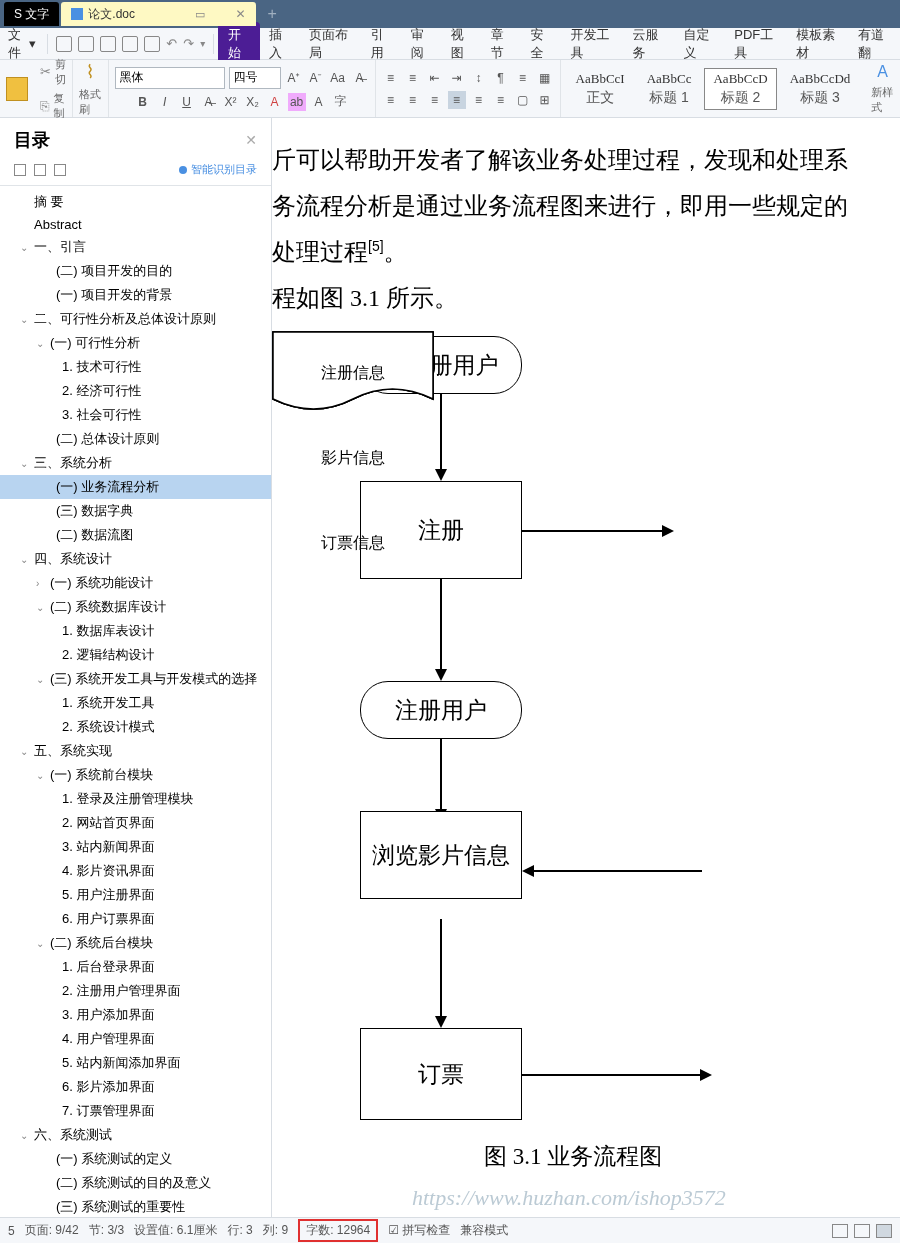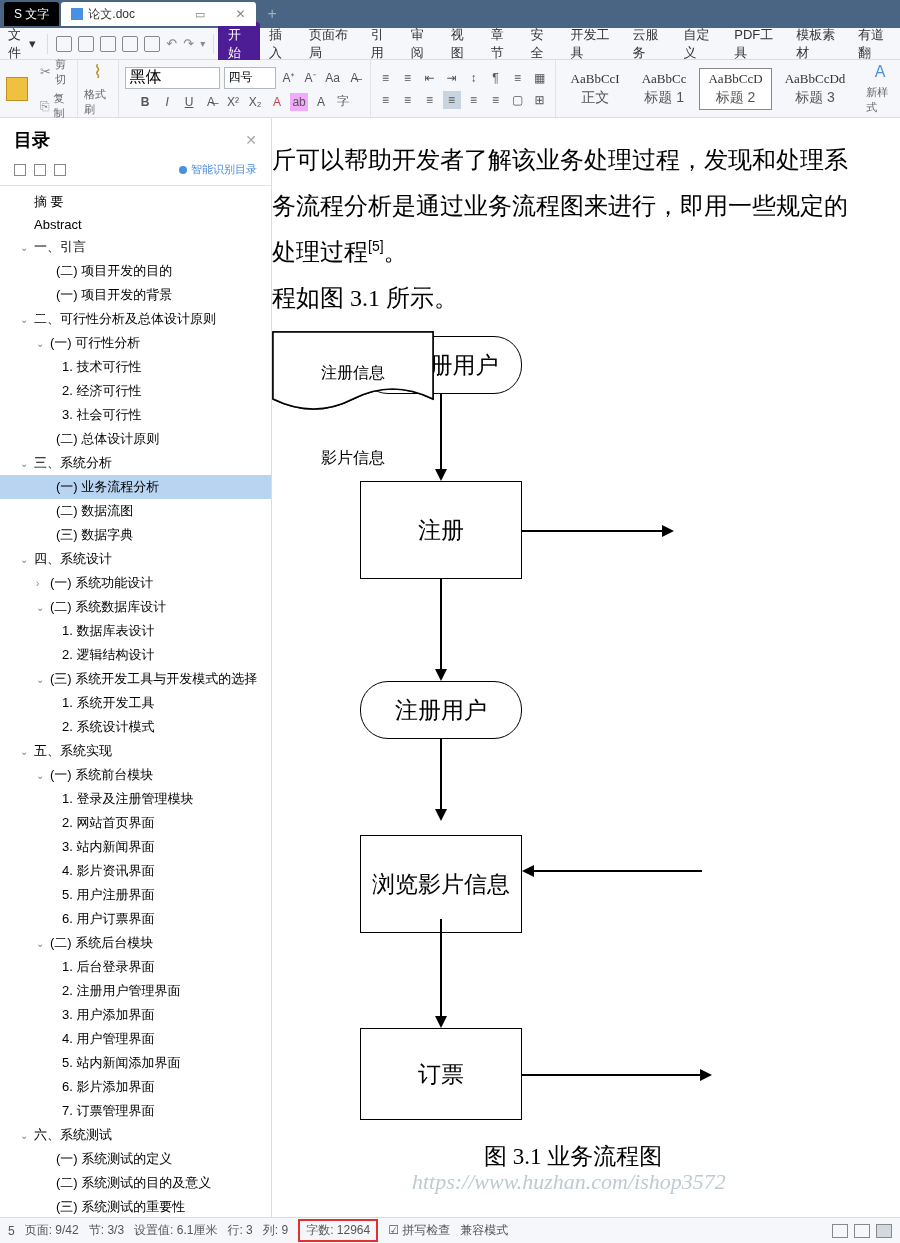--- a/index.html
+++ b/index.html
@@ -1,38 +1,38 @@
 <!DOCTYPE html>
 <html><head>
 <meta charset="utf-8">
 <style>
 * { margin: 0; padding: 0; box-sizing: border-box; font-family: "Microsoft YaHei", SimSun, sans-serif; }
 body { width: 900px; height: 1243px; background: #fff; overflow: hidden; position: relative; display: flex; flex-direction: column; }
 .titlebar { height: 28px; background: #4a6583; display: flex; align-items: center; padding-left: 4px; }
-.tab { height: 24px; background: #ffffff; color: #333; font-size: 12px; display: flex; align-items: center; padding: 0 10px; margin-right: 2px; border-radius: 3px 3px 0 0; position: relative; }
+.tab { height: 24px; background: #fef9c3; color: #333; font-size: 12px; display: flex; align-items: center; padding: 0 10px; margin-right: 2px; border-radius: 3px 3px 0 0; position: relative; }
 .tab.secondary { background: #000000; color: #fff; }
 .tab .doc-icon { width: 12px; height: 12px; background: #4a90e2; margin-right: 5px; display: inline-block; }
 .tab .close { margin-left: 30px; color: #888; font-size: 12px; }
 .tab .wm { margin-left: 60px; color: #888; font-size: 11px; }
 .addtab { color: #a0b0c0; font-size: 16px; padding: 0 10px; }
 .menubar { height: 32px; background: #f5f7fa; border-bottom: 1px solid #d8dde3; display: flex; align-items: center; font-size: 13px; color: #333; }
 .menu-file { padding: 0 8px; display: flex; align-items: center; }
 .menu-sep { width: 1px; height: 20px; background: #d8dde3; margin: 0 4px; }
 .quick-icons { display: flex; align-items: center; gap: 6px; padding: 0 4px; }
 .qicon { width: 16px; height: 16px; border: 1px solid #888; border-radius: 2px; }
 .menu-item { padding: 0 9px; cursor: pointer; }
 .menu-item.active { background: #4c1d95; color: #fff; border-radius: 4px; padding: 4px 10px; }
 .toolbar { height: 58px; background: #f5f7fa; border-bottom: 1px solid #d8dde3; display: flex; align-items: center; font-size: 12px; }
 .tb-group { display: flex; flex-direction: column; align-items: center; padding: 2px 6px; border-right: 1px solid #e0e4e8; height: 100%; justify-content: center; gap: 4px; }
 .tb-row { display: flex; align-items: center; gap: 4px; }
 .tb-lbl { font-size: 11px; color: #666; }
 .paste-btn { display: flex; flex-direction: column; align-items: center; padding: 2px 6px; }
 .paste-icon { width: 22px; height: 24px; background: #f0c040; border: 1px solid #c09020; }
 .scissors { color: #888; font-size: 13px; }
-.font-sel { width: 95px; height: 22px; border: 1px solid #b0b8c0; font-size: 16px; padding: 0 4px; }
+.font-sel { width: 110px; height: 22px; border: 1px solid #b0b8c0; font-size: 12px; padding: 0 4px; }
 .size-sel { width: 52px; height: 22px; border: 1px solid #b0b8c0; font-size: 12px; padding: 0 4px; }
 .fbtn { width: 18px; height: 18px; display: flex; align-items: center; justify-content: center; font-size: 12px; color: #555; border: 1px solid transparent; }
 .style-box { display: flex; flex-direction: column; align-items: center; padding: 2px 8px; border: 1px solid transparent; }
 .style-box.sel { border-color: #888; background: #fff; }
 .style-sample { font-size: 13px; color: #333; font-family: serif; }
 .style-name { font-size: 14px; color: #555; margin-top: 2px; }
 .main { flex: 1; display: flex; overflow: hidden; }
 .sidebar { width: 272px; background: #fff; border-right: 1px solid #d8dde3; display: flex; flex-direction: column; }
 .sb-title { font-size: 18px; font-weight: bold; padding: 10px 14px 6px; display: flex; justify-content: space-between; align-items: center; }
 .sb-close { color: #aaa; font-size: 14px; font-weight: normal; }
@@ -60,21 +60,21 @@
 .fc-doc svg { position: absolute; top: 0; left: 0; }
 .fc-doc span { position: relative; z-index: 1; }
 .fc-line { position: absolute; background: #000; }
 .fc-vline { width: 1.5px; }
 .fc-hline { height: 1.5px; }
 .fc-arrow { position: absolute; width: 0; height: 0; }
 .fc-arrow.down { border-left: 6px solid transparent; border-right: 6px solid transparent; border-top: 12px solid #000; }
 .fc-arrow.right { border-top: 6px solid transparent; border-bottom: 6px solid transparent; border-left: 12px solid #000; }
 .fc-arrow.left { border-top: 6px solid transparent; border-bottom: 6px solid transparent; border-right: 12px solid #000; }
 .fc-caption { position: absolute; font-family: SimSun, serif; font-size: 23px; }
-.watermark { position: absolute; color: rgba(120,150,170,0.5); font-size: 22px; font-style: italic; font-family: serif; }
+.watermark { position: absolute; color: rgba(120,150,170,0.5); font-size: 22px; font-style: italic; font-family: serif; margin-top: 16px; }
 .statusbar { height: 26px; background: #f5f7fa; border-top: 1px solid #d8dde3; display: flex; align-items: center; font-size: 12px; color: #555; padding: 0 8px; gap: 10px; }
 .statusbar .wc { border: 2px solid #e03030; padding: 1px 6px; }
 .statusbar .right { margin-left: auto; display: flex; gap: 6px; align-items: center; }
 .sb-ico { width: 16px; height: 14px; border: 1px solid #888; }
 </style>
 </head>
 <body>
 
 <div class="titlebar">
   <div class="tab secondary">
@@ -260,24 +260,24 @@
           <span class="toc-txt">(二)  总体设计原则</span>
         </div>
         <div class="toc-item l1">
           <span class="toc-arrow">⌄</span>
           <span class="toc-txt">三、系统分析</span>
         </div>
         <div class="toc-item l3 sel">
           <span class="toc-txt">(一)  业务流程分析</span>
         </div>
         <div class="toc-item l3">
+          <span class="toc-txt">(三)  数据字典</span>
+        </div>
+        <div class="toc-item l3">
           <span class="toc-txt">(二)  数据流图</span>
-        </div>
-        <div class="toc-item l3">
-          <span class="toc-txt">(三)  数据字典</span>
         </div>
         <div class="toc-item l1">
           <span class="toc-arrow">⌄</span>
           <span class="toc-txt">四、系统设计</span>
         </div>
         <div class="toc-item l2">
           <span class="toc-arrow">›</span>
           <span class="toc-txt">(一)  系统功能设计</span>
         </div>
         <div class="toc-item l2">
@@ -389,37 +389,43 @@
           </svg>
         <span>注册信息</span>
       </div>
       <div class="fc-line fc-vline" style="left:168px;top:248px;height:90px"></div>
       <div class="fc-arrow down" style="left:162.5px;top:338px"></div>
 
       <div class="fc-node fc-round" style="left:88px;top:350px;width:162px;height:58px">注册用户</div>
       <div class="fc-line fc-vline" style="left:168px;top:408px;height:70px"></div>
       <div class="fc-arrow down" style="left:162.5px;top:478px"></div>
 
-      <div class="fc-node" style="left:88px;top:504px;width:162px;height:98px">浏览影片信息</div>
+      <div class="fc-node" style="left:88px;top:480px;width:162px;height:88px">浏览影片信息</div>
       <div class="fc-line fc-hline" style="left:262px;top:539px;width:168px"></div>
       <div class="fc-arrow left" style="left:250px;top:533.5px"></div>
 
       <div class="fc-doc" style="left:430px;top:490px;width:162px;height:85px;display:flex;align-items:center;justify-content:center">
         <svg width="162" height="90">
             <path d="M1 1 H161 V68 Q120 48 81 68 Q42 88 1 68 Z" fill="#fff" stroke="#000" stroke-width="1.5"></path>
           </svg>
         <span>影片信息</span>
       </div>
       <div class="fc-line fc-vline" style="left:168px;top:588px;height:97px"></div>
       <div class="fc-arrow down" style="left:162.5px;top:685px"></div>
 
       <div class="fc-node" style="left:88px;top:697px;width:162px;height:92px">订票</div>
       <div class="fc-line fc-hline" style="left:250px;top:743px;width:178px"></div>
       <div class="fc-arrow right" style="left:428px;top:737.5px"></div>
 
+      <div class="fc-doc" style="left:440px;top:697px;width:162px;height:85px;display:flex;align-items:center;justify-content:center">
+        <svg width="162" height="90">
+            <path d="M1 1 H161 V68 Q120 48 81 68 Q42 88 1 68 Z" fill="#fff" stroke="#000" stroke-width="1.5"></path>
+          </svg>
+        <span>订票信息</span>
+      </div>
       <div class="fc-caption" style="left:212px;top:810px">图 3.1 业务流程图</div>
       <div class="watermark" style="left:140px;top:838px">https://www.huzhan.com/ishop3572</div>
     </div>
   </div>
 </div>
 
 <div class="statusbar">
   <span>5</span>
   <span>页面: 9/42</span>
   <span>节: 3/3</span>

